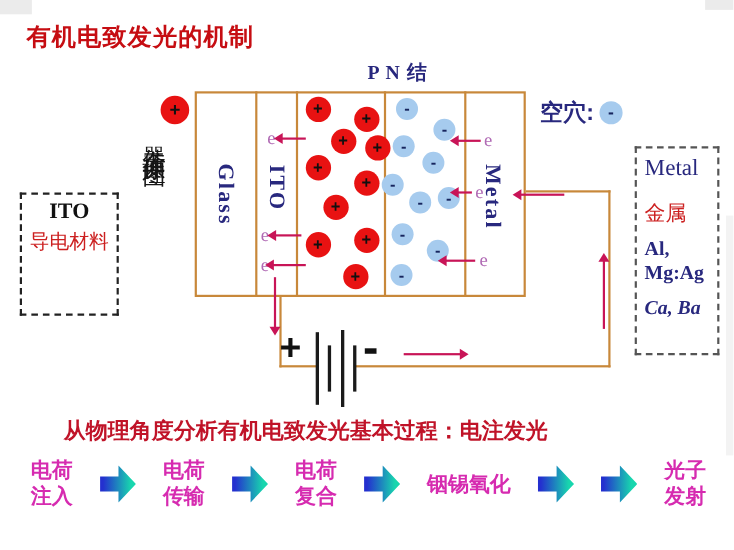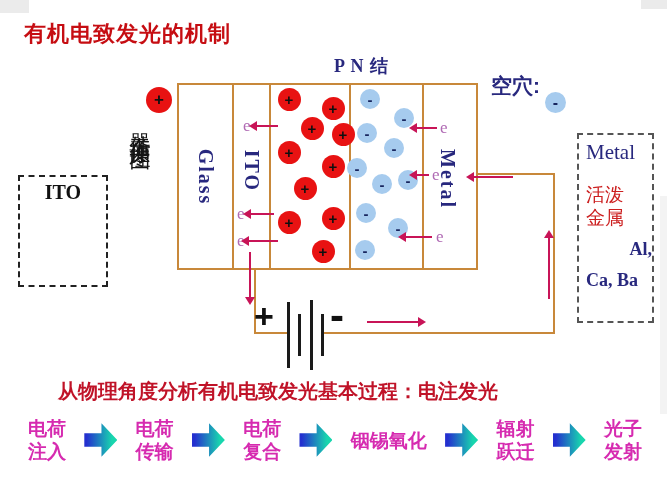--- a/index.html
+++ b/index.html
@@ -46,42 +46,42 @@
   #bat-minus{position:absolute;left:330px;top:296px;font-size:42px;font-weight:900;color:#111;line-height:40px;}
   
   .dashedbox{position:absolute;background:#fff;box-sizing:border-box;}
   #ito-box{left:18px;top:175px;width:90px;height:112px;border:2px dashed #222;text-align:center;padding-top:4px;}
   #ito-box .t{font-family:"Liberation Serif",serif;font-weight:bold;font-size:20px;color:#111;margin-bottom:3px;}
   #ito-box .r{font-size:18px;color:#cc2020;line-height:25px;font-weight:500;}
   #metal-box{left:577px;top:133px;width:77px;height:190px;border:2px dashed #555;padding:5px 0 0 7px;}
   #metal-box .t{font-family:"Liberation Serif",serif;font-size:21px;color:#28287e;margin-bottom:18px;}
   #metal-box .r{font-size:19px;color:#cc2020;line-height:23px;}
   #metal-box .m{font-family:"Liberation Serif",serif;font-weight:bold;font-size:18px;color:#28287e;line-height:22px;}
-  #metal-box .m1{margin-top:9px;text-align:right;}
-  #metal-box .m3{margin-top:9px;}
+  #metal-box .m1{margin-top:9px;}
+  #metal-box .m3{margin-top:9px;font-style:italic;}
   
   #flow{position:absolute;left:28px;top:414px;width:614px;height:52px;display:flex;align-items:center;justify-content:space-between;}
   .fstep{color:#d62bb0;font-weight:bold;font-size:19px;line-height:23px;text-align:center;white-space:nowrap;}
   .flow-arrow{width:33px;height:40px;flex:none;background:linear-gradient(90deg,#2430cf 8%,#18d6ae 85%);
      clip-path:polygon(0 33%,52% 33%,52% 8%,100% 50%,52% 92%,52% 67%,0 67%);}
 </style>
 </head>
 <body>
 
 <div id="stage">
 
   <div class="artifact" style="left:0;top:0;width:29px;height:13px;"></div>
   <div class="artifact" style="left:641px;top:0;width:26px;height:9px;"></div>
   <div class="artifact" style="left:660px;top:196px;width:7px;height:218px;background:#f3f3f3;"></div>
 
   <div id="title">有机电致发光的机制</div>
   <div id="pn">P N 结</div>
 
   <div class="legend-circle" id="legend-electron-circle">+</div>
-  <div class="legend-label" style="left:491px;top:72px;">空穴:</div>
+  <div class="legend-label" style="left:491px;top:88px;">空穴:</div>
   <div class="legend-circle" id="legend-hole-circle">-</div>
 
   <div id="vcaption">器件工作原理图</div>
 
   <div id="device-border"></div>
   <div class="boxline" style="left:232px;top:83px;width:2px;height:187px;"></div>
   <div class="boxline" style="left:269px;top:83px;width:2px;height:187px;"></div>
   <div class="boxline" style="left:349px;top:83px;width:2px;height:187px;"></div>
   <div class="boxline" style="left:422px;top:83px;width:2px;height:187px;"></div>
 
@@ -102,27 +102,28 @@
   <div id="bat-plus">+</div>
   <div id="bat-minus">-</div>
 
   <div class="av down" style="left:249px;top:252px;height:46px;"></div>
   <div class="ah right" style="left:367px;top:321px;width:52px;"></div>
   <div class="av up" style="left:548px;top:237px;height:62px;"></div>
   <div class="ah left" style="left:473px;top:176px;width:40px;"></div>
 
   <div class="dashedbox" id="ito-box">
     <div class="t">ITO</div>
+    <div class="r">导电材料</div>
   </div>
 
   <div class="dashedbox" id="metal-box">
     <div class="t">Metal</div>
-    <div class="r">活泼</div>
     <div class="r">金属</div>
     <div class="m m1">Al,</div>
+    <div class="m">Mg:Ag</div>
     <div class="m m3">Ca, Ba</div>
   </div>
 
   <div id="bottom-heading">从物理角度分析有机电致发光基本过程：电注发光</div>
 
   <div id="flow">
       <div class="fstep">
         <div>电荷</div>
         <div>注入</div>
       </div>
@@ -134,24 +135,20 @@
       <div class="flow-arrow"></div>
       <div class="fstep">
         <div>电荷</div>
         <div>复合</div>
       </div>
       <div class="flow-arrow"></div>
       <div class="fstep">
         <div>铟锡氧化</div>
       </div>
       <div class="flow-arrow"></div>
-      <div class="fstep">
-        <div>辐射</div>
-        <div>跃迁</div>
-      </div>
       <div class="flow-arrow"></div>
       <div class="fstep">
         <div>光子</div>
         <div>发射</div>
       </div>
     </div>
 
 <div class="particle plus" style="left: 277.5px; top: 87.5px;">+</div>
     <div class="particle plus" style="left: 321.5px; top: 96.5px;">+</div>
     <div class="particle plus" style="left: 300.5px; top: 116.5px;">+</div>

